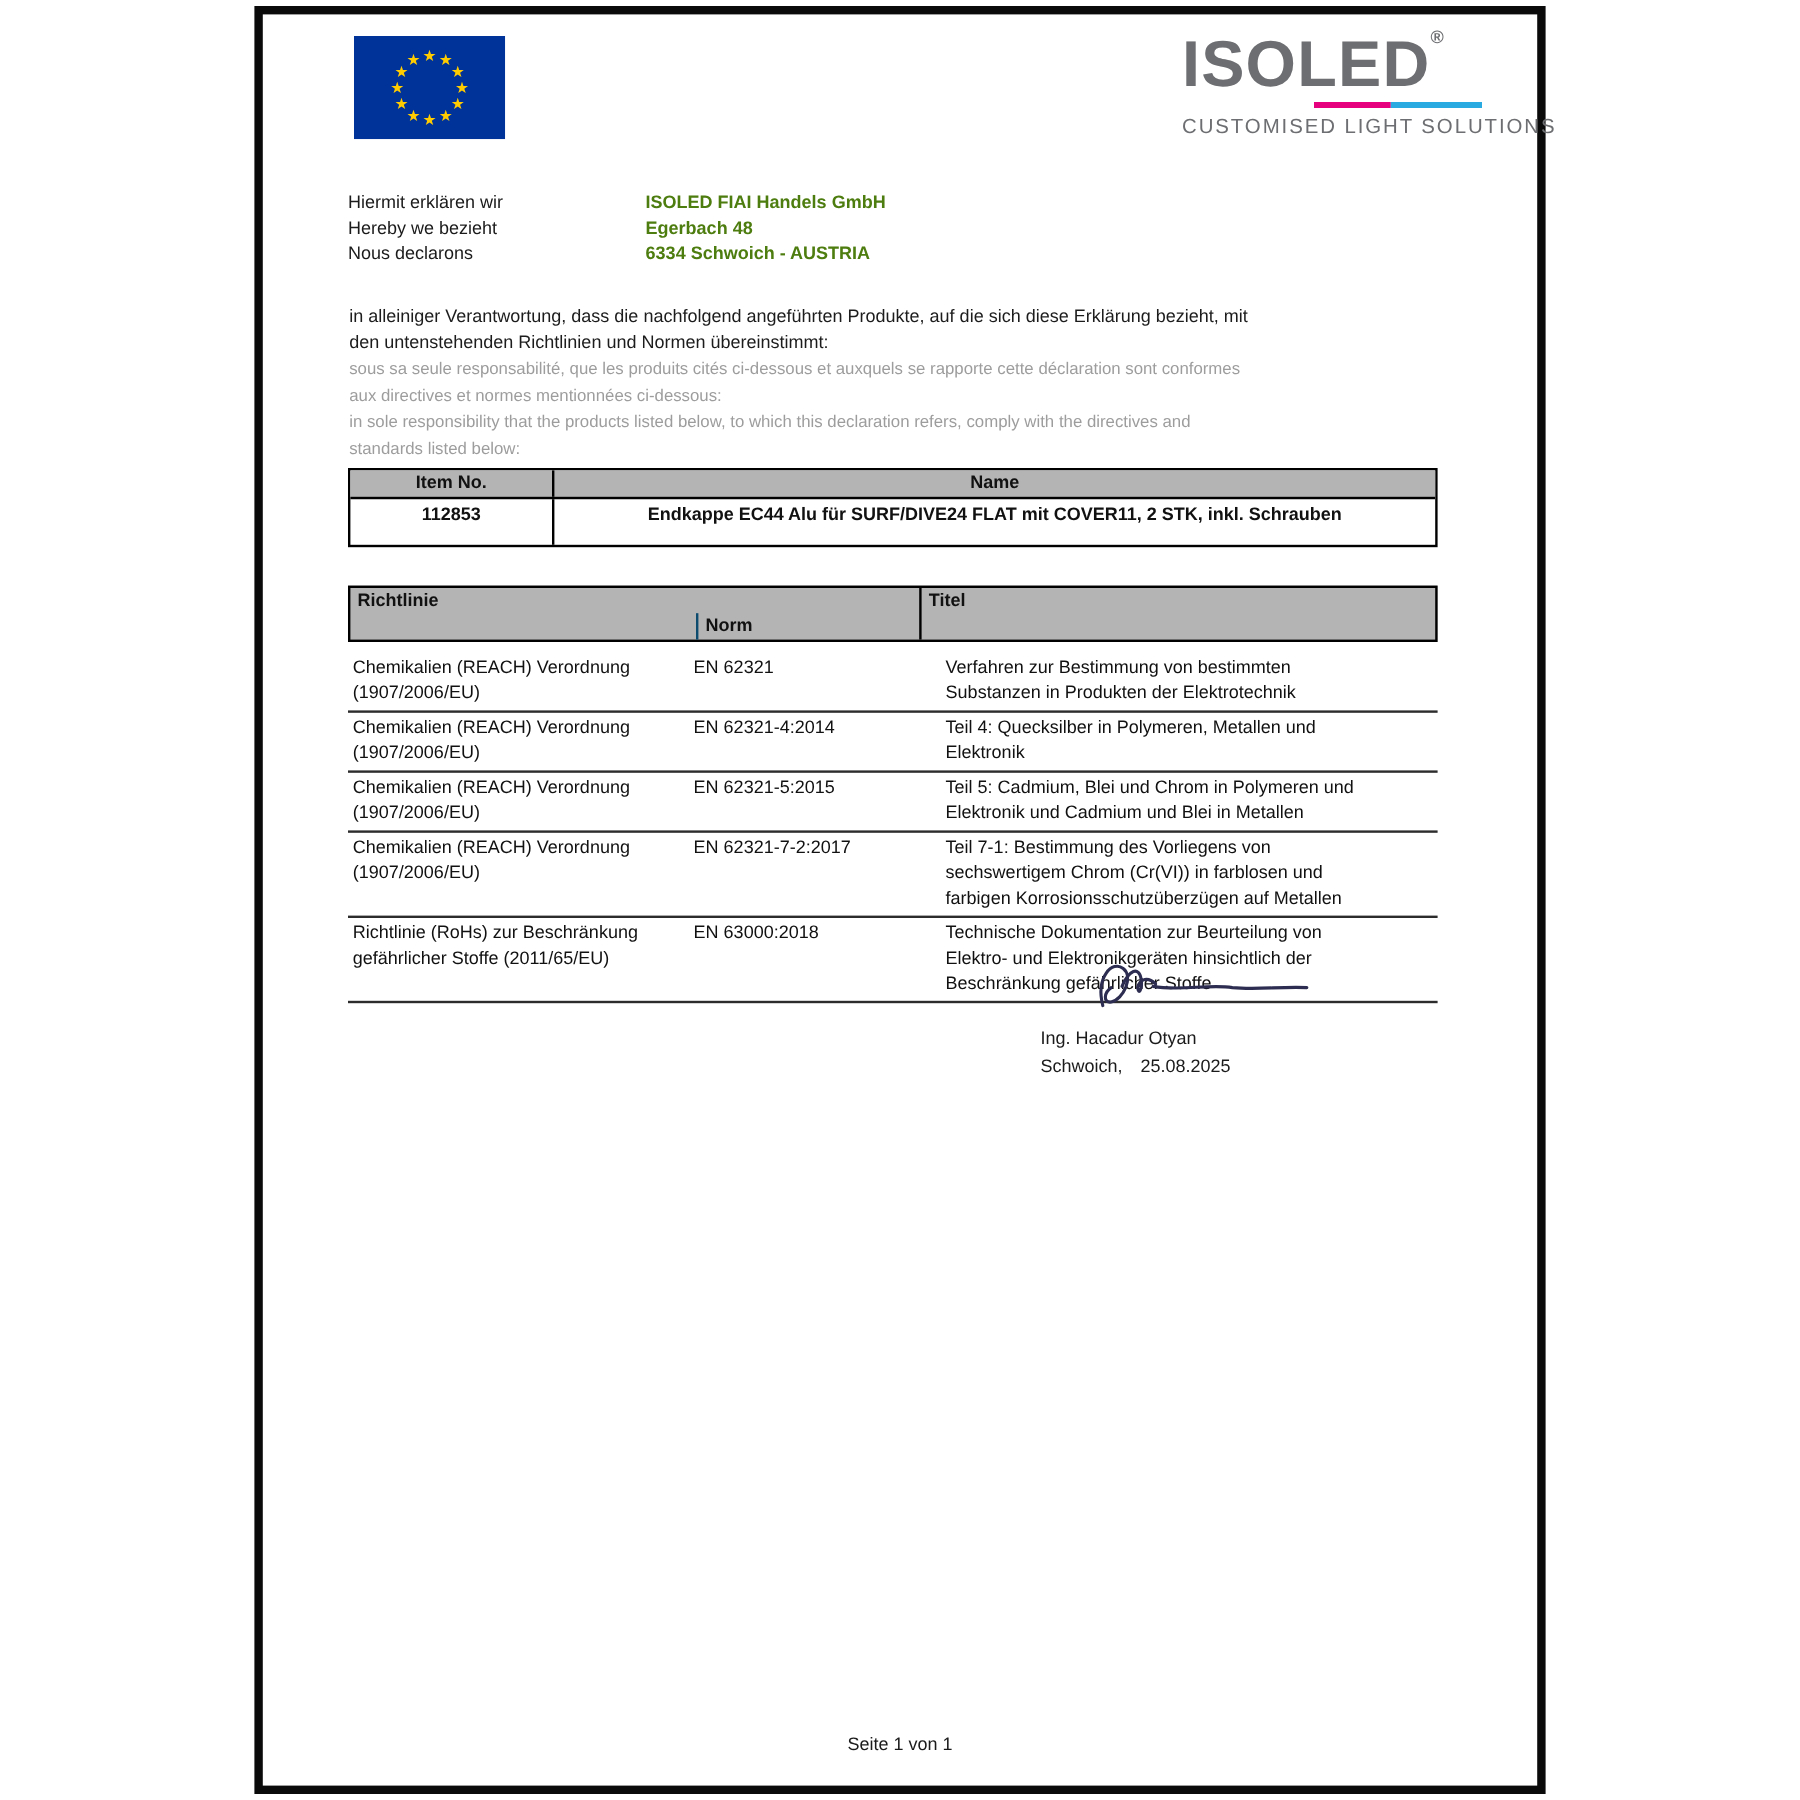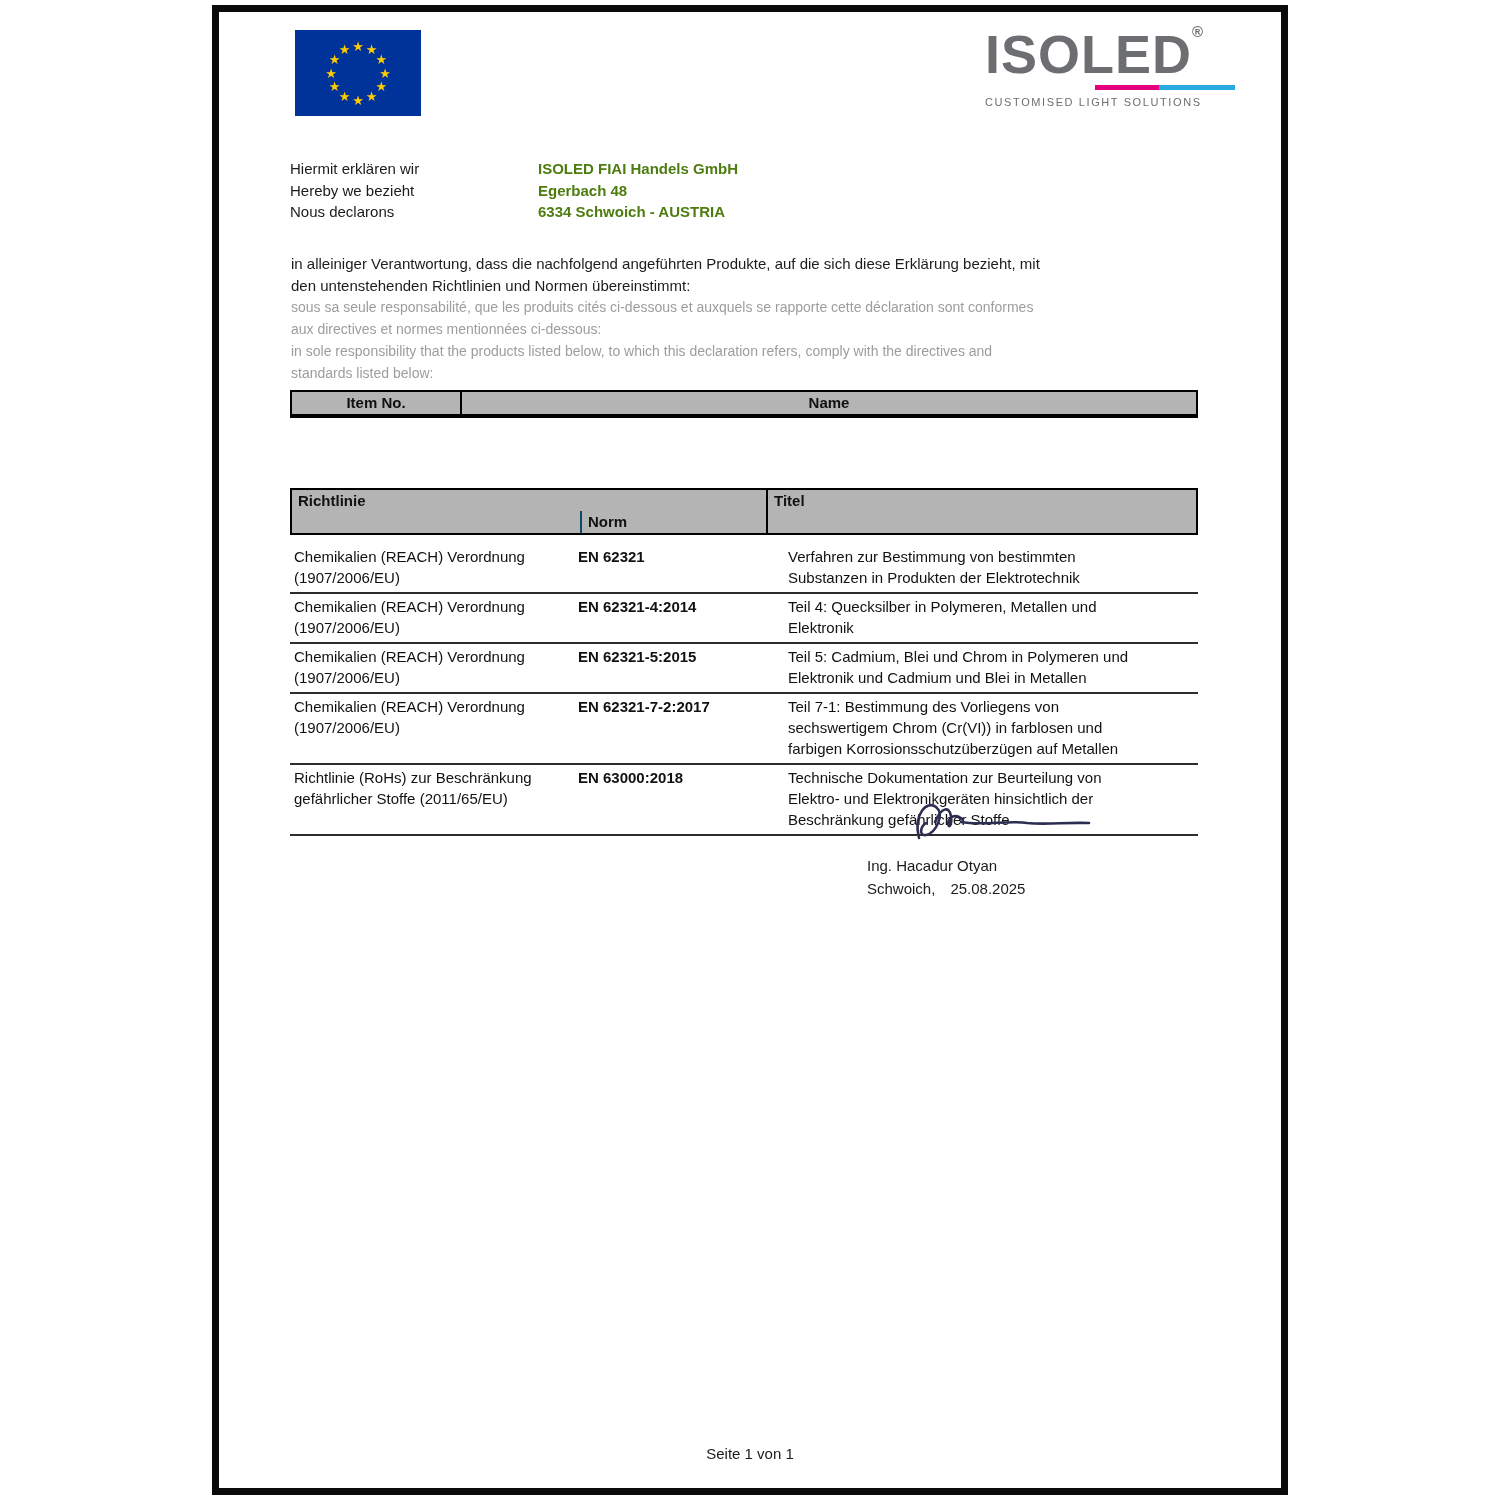--- a/index.html
+++ b/index.html
@@ -18,21 +18,21 @@
   .doc-title { margin:0; font-size:24px; font-weight:bold; color:#1b1b1b; letter-spacing:0.2px; }
   .doc-sub { margin-top:0; color:#9d9d9d; font-size:14px; line-height:26px; }
   .doc-sub.first { margin-top:13px; }
   .logo { position:absolute; right:40px; top:14px; text-align:left; width:256px; }
   .logo .brand { font-size:54px; font-weight:bold; color:#6d6e71; line-height:1.05; letter-spacing:1px; }
   .logo .reg { font-size:15px; vertical-align:top; position:relative; top:-2px; font-weight:bold; color:#6d6e71; }
   .logo .bars { display:flex; justify-content:flex-end; margin:2px 6px 6px 0; }
   .logo .bar { height:5px; display:inline-block; }
   .logo .bar.pink { width:64px; background:#e6007e; }
   .logo .bar.blue { width:76px; background:#29abe2; }
-  .logo .tagline { font-size:11px; letter-spacing:1.6px; color:#6d6e71; white-space:nowrap; }
+  .logo .tagline { font-size:17px; letter-spacing:1.6px; color:#6d6e71; white-space:nowrap; }
   
   .declare { position:absolute; left:71px; top:146px; display:flex; font-size:15px; line-height:21.5px; }
   .declare .labels { width:248px; color:#1b1b1b; }
   .declare .company { font-weight:bold; color:#4d7c0f; }
   
   .statement { position:absolute; left:71px; top:240px; width:768px; }
   .statement p { margin:1px; }
   .statement .de { color:#1c1c1c; font-size:15px; line-height:21.5px; margin-bottom:1px; }
   .statement .gray { color:#9d9d9d; font-size:14px; line-height:21.5px; }
   
@@ -49,21 +49,21 @@
   .shead { display:flex; border:2px solid #000; background:#b4b4b4; font-weight:bold; box-sizing:border-box; }
   .sh { padding:2px 6px 3px; box-sizing:border-box; font-size:15px; }
   .sh.c-r { width:288px; }
   .sh.c-n { width:186px; border-left:2px solid #0c4a6e;margin-top:21px; }
   .sh.c-t { flex:1; border-left:2px solid #000; }
   .sbody { margin-top:9px; }
   .srow { display:flex; border-bottom:2px solid #2c2c2c; padding:2px 0 4px; align-items:flex-start; }
   .sc { font-size:15px; line-height:21px; color:#111; box-sizing:border-box; }
   .sc.c-r { width:288px; padding-left:4px; }
   .sc.c-r span { display:block; max-width:242px; }
-  .sc.c-n { width:210px;font-weight:bold; }
+  .sc.c-n { width:210px; }
   .sc.c-t { flex:1; }
   .sc.c-t span { display:block; max-width:356px; }
   
   .sig-block { position:absolute; left:640px; top:784px; }
   .sig-img { width:256px; height:54px; display:block; }
   .sig-name { font-size:15px; color:#1b1b1b; margin:4px 0 0 8px; line-height:23px; }
   .sig-place { font-size:15px; color:#1b1b1b; margin-left:8px; line-height:23px; }
   .sig-date { margin-left:15px; }
   
   .footer { position:absolute; left:0; right:0; bottom:26px; text-align:center; font-size:15px; color:#1b1b1b; }
@@ -118,20 +118,24 @@
     <p class="de">in alleiniger Verantwortung, dass die nachfolgend angeführten Produkte, auf die sich diese Erklärung bezieht, mit den untenstehenden Richtlinien und Normen übereinstimmt:</p>
     <p class="gray">sous sa seule responsabilité, que les produits cités ci-dessous et auxquels se rapporte cette déclaration sont conformes aux directives et normes mentionnées ci-dessous:</p>
     <p class="gray">in sole responsibility that the products listed below, to which this declaration refers, comply with the directives and standards listed below:</p>
   </div>
 
   <div class="ptable">
     <div class="prow phead">
       <div class="pcell pc1">Item No.</div>
       <div class="pcell pc2">Name</div>
     </div>
+    <div class="prow pbody">
+      <div class="pcell pc1">112853</div>
+      <div class="pcell pc2">Endkappe EC44 Alu für SURF/DIVE24 FLAT mit COVER11, 2 STK, inkl. Schrauben</div>
+    </div>
   </div>
 
   <div class="stable">
     <div class="shead">
       <div class="sh c-r">Richtlinie</div>
       <div class="sh c-n">Norm</div>
       <div class="sh c-t">Titel</div>
     </div>
     <div class="sbody">
       <div class="srow">

